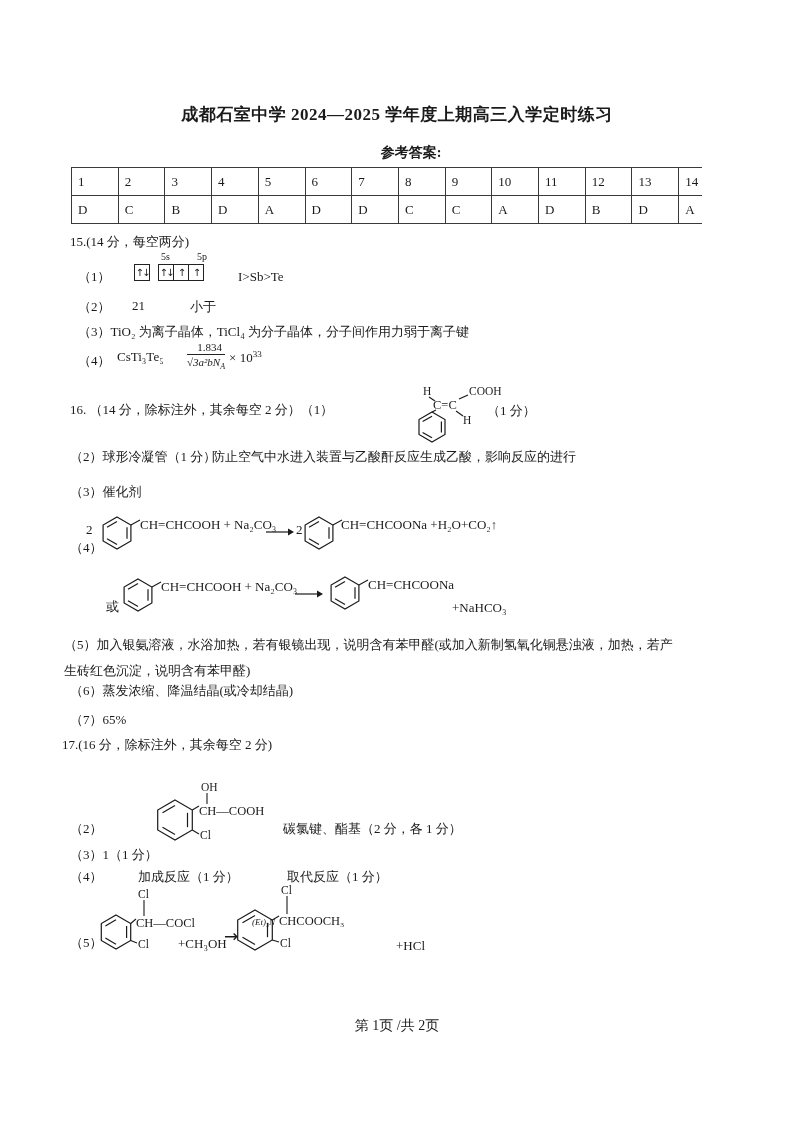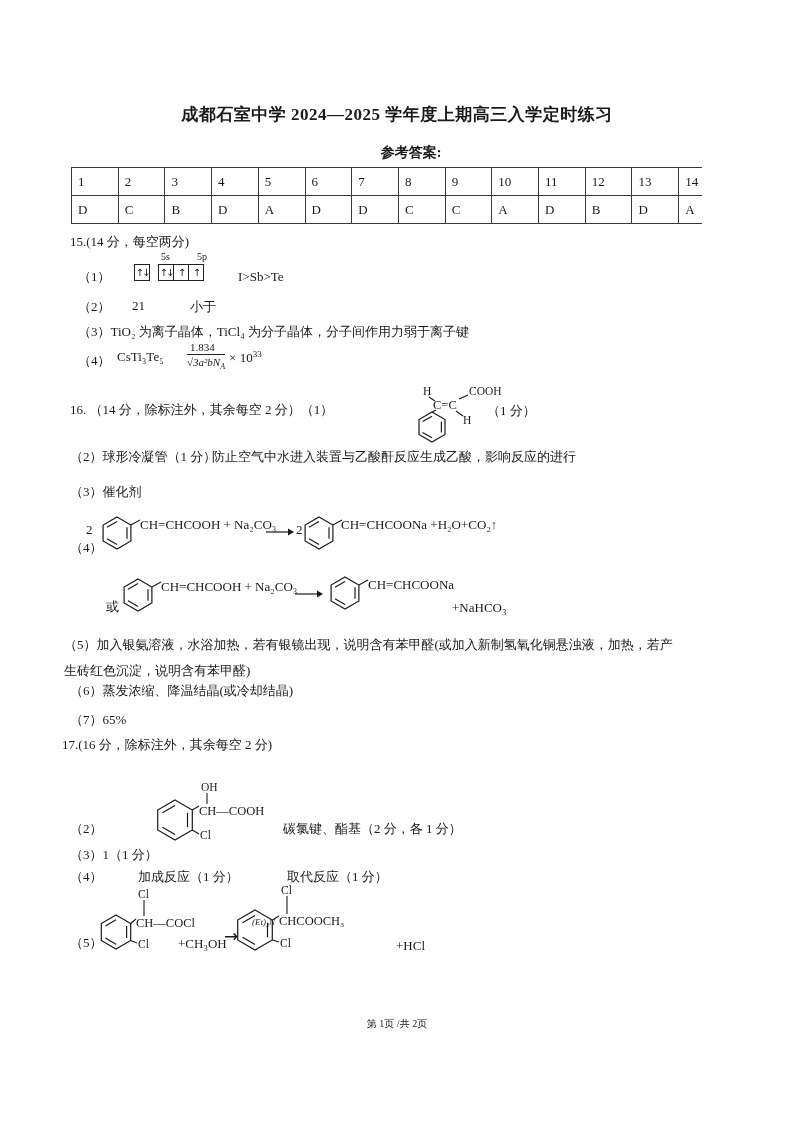--- a/index.html
+++ b/index.html
@@ -9,34 +9,34 @@
   .center{left:0;width:794px;text-align:center;}
   .title{font-size:17px;font-weight:bold;letter-spacing:0.5px;}
   .subtitle{font-size:14px;font-weight:bold;padding-left:14px;}
   table.ans{position:absolute;left:71px;top:167px;width:655px;border-collapse:collapse;table-layout:fixed;}
   table.ans td{border:1px solid #3a3a3a;height:25px;padding:1px 0 1px 6px;font-size:13px;vertical-align:middle;}
   .obox{display:inline-flex;align-items:center;justify-content:center;width:16px;height:17px;
         border:1px solid #222;font-size:10px;letter-spacing:-2px;box-sizing:border-box;
         font-family:"DejaVu Sans",sans-serif;margin-left:-1px;}
   .obox:first-child{margin-left:0;}
   .olabel{font-size:10px;padding-left:23px;}
-  .frac{display:inline-block;vertical-align:middle;text-align:left;}
+  .frac{display:inline-block;vertical-align:middle;text-align:right;}
   .frac-num{display:block;font-size:11px;border-bottom:1px solid #222;padding:0 3px;line-height:13px;}
   .frac-den{display:block;font-size:11px;font-style:italic;line-height:14px;}
   .frac-den sub{font-size:8px;font-style:italic;}
   .times{font-size:13px;margin-left:4px;vertical-align:middle;}
   .times sup{font-size:9px;}
   .para{white-space:normal;width:664px;line-height:26px;}
   .para span{display:block;}
   svg{overflow:visible;display:block;}
   svg text{fill:#1a1a1a;font-family:"Liberation Serif","DejaVu Serif",serif;font-size:12.5px;}
   svg .small{font-size:11.5px;}
   .cat{font-size:9px;font-style:italic;margin-left:40px;}
   .rxnarrow{font-size:17px;font-family:"DejaVu Sans",sans-serif;}
-  .footer{font-size:10px;}
+  .footer{font-size:14px;}
 </style>
 </head>
 <body>
 
 <div class="page">
 
   <div class="abs center title" style="top:103px">成都石室中学 2024—2025 学年度上期高三入学定时练习</div>
   <div class="abs center subtitle" style="top:144px">参考答案:</div>
 
   <table class="ans">

